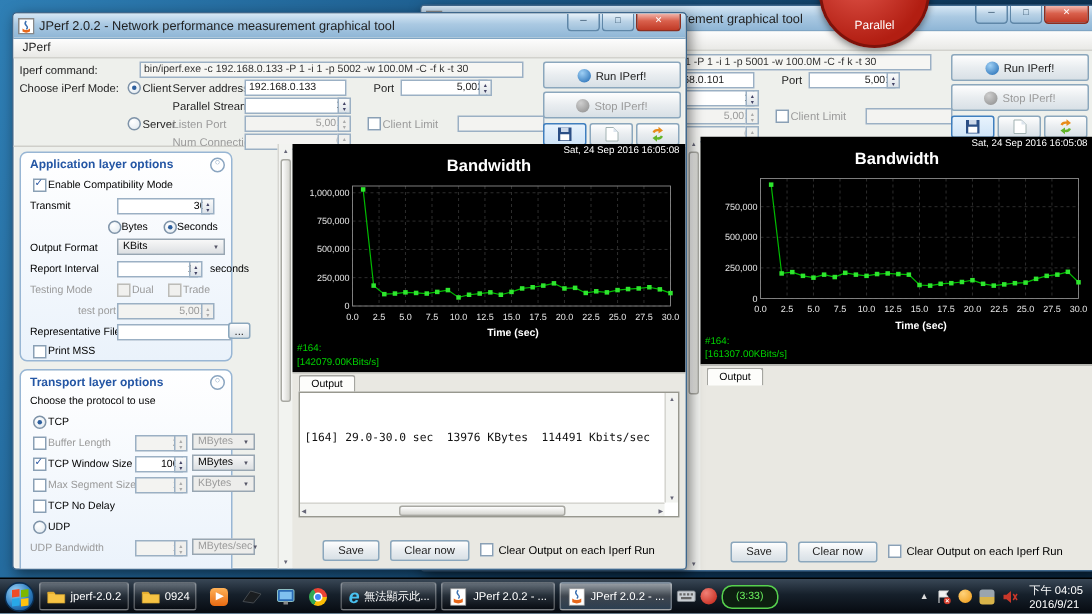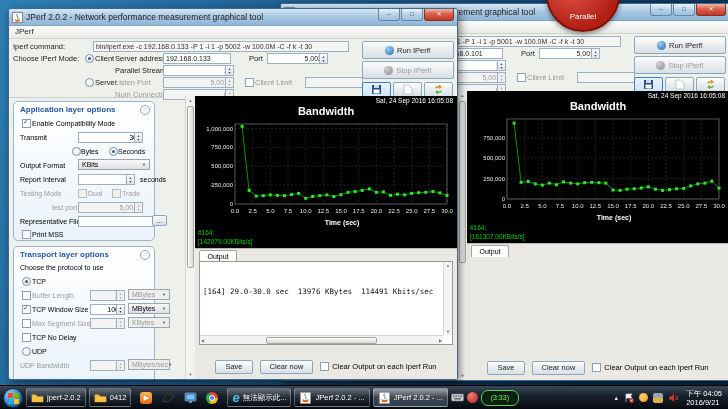--- a/index.html
+++ b/index.html
@@ -659,21 +659,21 @@
         <path d="M1 2h5l1.5 2H15v7H1z" fill="#f6c344" stroke="#c89a2a" stroke-width=".5"></path>
         <path d="M1 2h5l1 1.5H1z" fill="#e8b02f"></path>
       </svg>
     <span>jperf-2.0.2</span>
   </div>
   <div class="titem">
     <svg class="ticn" viewBox="0 0 16 12">
         <path d="M1 2h5l1.5 2H15v7H1z" fill="#f6c344" stroke="#c89a2a" stroke-width=".5"></path>
         <path d="M1 2h5l1 1.5H1z" fill="#e8b02f"></path>
       </svg>
-    <span>0412</span>
+    <span>0924</span>
   </div>
   <div class="icongrp">
     <span class="mediaicn">▶</span>
     <svg width="14" height="12" viewBox="0 0 14 12">
         <path d="M1 9 L6 2 13 4 8 10Z" fill="#1a1d20" stroke="#4a4f55" stroke-width=".6"></path>
       </svg>
     <svg width="13" height="12" viewBox="0 0 13 12">
         <rect x="1" y="1" width="11" height="8" rx="1" fill="#2a6bb5" stroke="#9cc" stroke-width=".6"></rect>
         <rect x="2.5" y="2.5" width="8" height="5" fill="#7fc0ef"></rect>
         <rect x="5" y="9" width="3" height="2" fill="#888"></rect>

